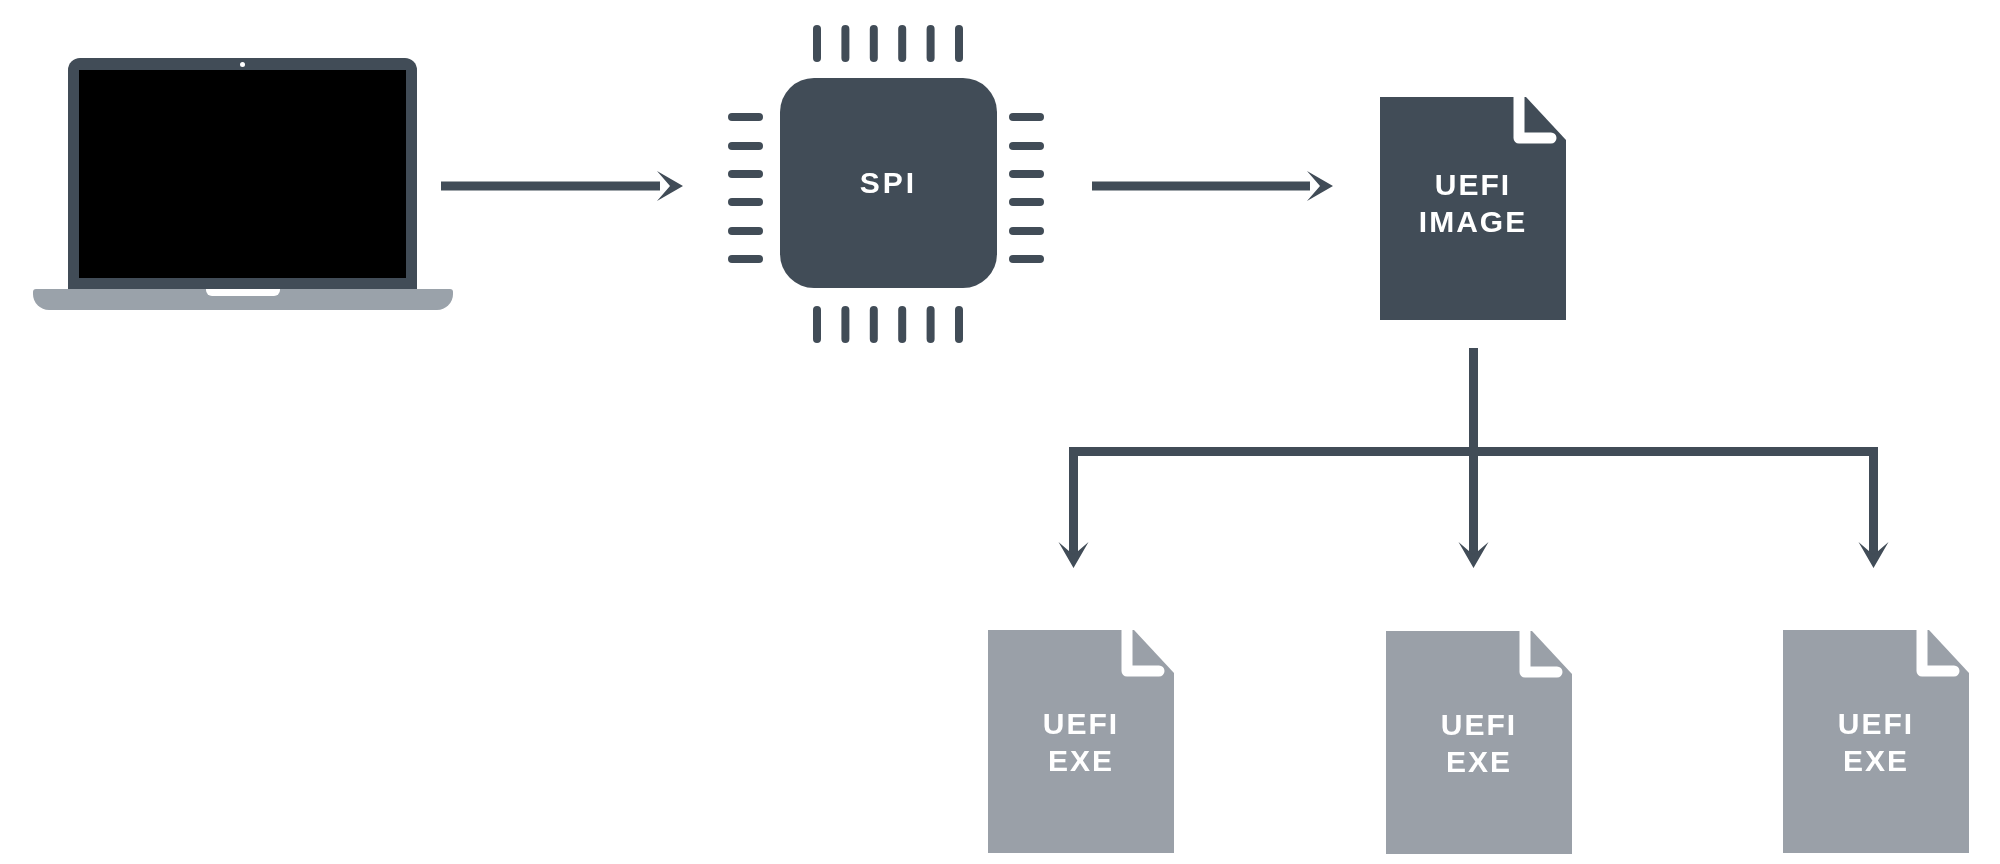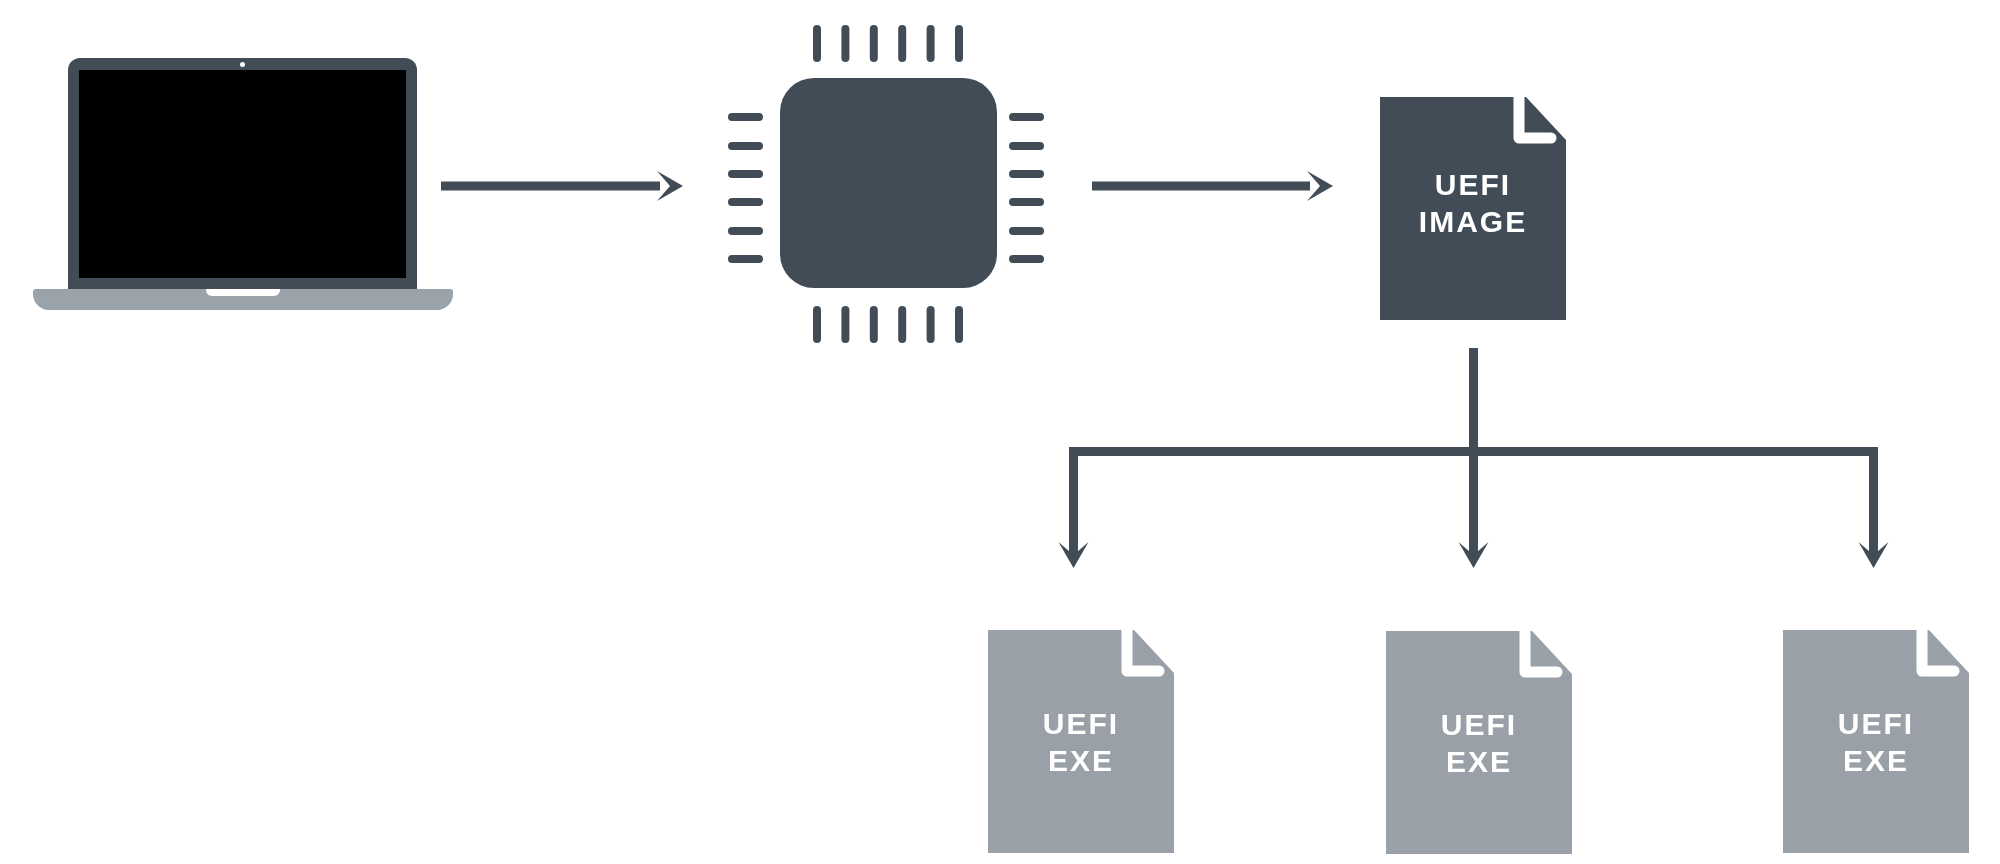--- a/index.html
+++ b/index.html
@@ -118,20 +118,21 @@
         <use href="#pinh" x="285" y="92"></use>
           <use href="#pinh" x="285" y="121"></use>
         <use href="#pinh" x="285" y="149"></use>
           <use href="#pinh" x="285" y="177"></use>
         <use href="#pinh" x="285" y="206"></use>
           <use href="#pinh" x="285" y="234"></use>
 
         <rect x="56" y="57" width="217" height="210" rx="34"></rect>
       </g>
     </svg>
+    <div class="chip-label">SPI</div>
   </div>
 
   <div class="doc doc-image">
     <svg viewBox="0 0 186 223">
       <path class="fill-dark" d="M0 0 H146 L186 43 V223 H0 Z"></path>
       <path class="fold" d="M139 -8 V41 H171"></path>
     </svg>
     <div class="doc-label lift">
       <div>UEFI</div>
       <div>IMAGE</div>

